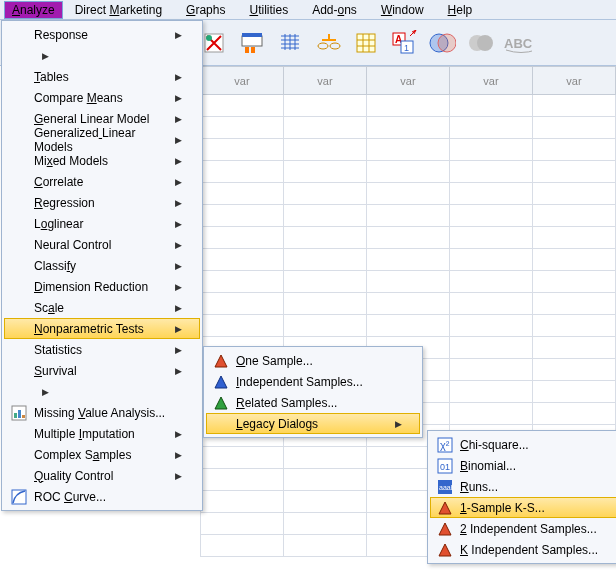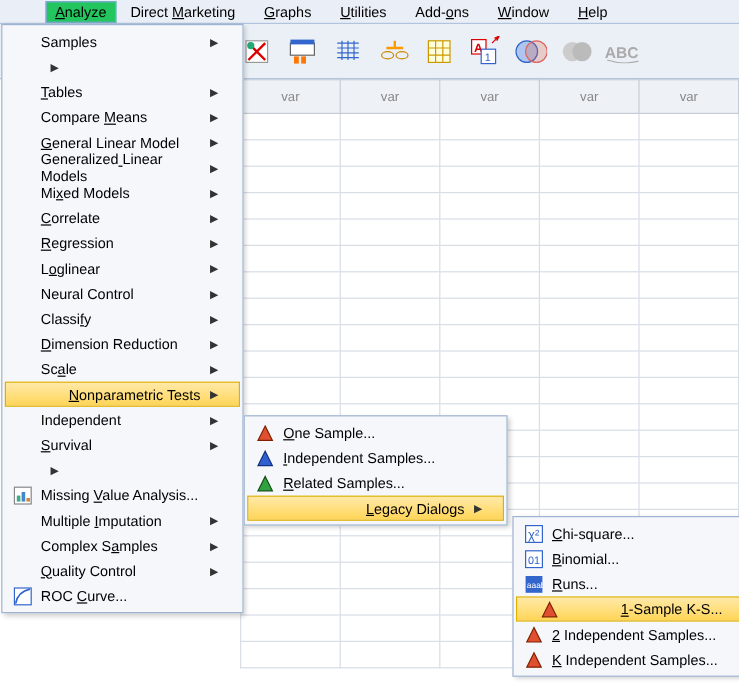--- a/index.html
+++ b/index.html
@@ -1,29 +1,29 @@
 <!DOCTYPE html>
 <html><head>
 <meta charset="utf-8">
 <style>
   * { box-sizing: border-box; margin: 0; padding: 0; font-family: Arial, sans-serif; }
   body { width: 616px; height: 577px; background: #fff; font-size: 12px; overflow: hidden; position: relative; }
   .menubar { display: flex; background: #eaeff7; border-bottom: 1px solid #b0c4de; height: 20px; align-items: center; padding-left: 4px; }
   .menubar-item { padding: 2px 12px; cursor: default; color: #000; }
-  .menubar-item.open { background: #22c55e; border: 1px solid #7da7d9; padding: 1px 7px; margin-left: 34px; }
+  .menubar-item.open { background: #a21caf; border: 1px solid #7da7d9; padding: 1px 7px; }
   .mn { text-decoration: underline; }
   .toolbar { display: flex; align-items: center; height: 46px; background: #ebf0f7; border-bottom: 1px solid #b0c4de; padding-left: 200px; gap: 10px; }
   .tool-icon { width: 28px; height: 28px; display: flex; align-items: center; justify-content: center; }
   .sheet { position: absolute; top: 66px; left: 200px; }
   .sheet table { border-collapse: collapse; }
   .sheet th { background: #eef2f7; border: 1px solid #c5ccd6; font-weight: normal; color: #888; text-align: center; height: 28px; width: 104px; font-size: 11px; }
   .sheet td { border: 1px solid #d8dde6; height: 22px; width: 104px; }
   .menu { position: absolute; background: #f5f7fb; border: 1px solid #9fb4d0; box-shadow: 2px 2px 4px rgba(0,0,0,.2); padding: 3px 2px; min-width: 196px; }
   .menu-item { display: flex; align-items: center; height: 21px; padding: 0 18px 0 6px; cursor: default; position: relative; }
-  .menu-item.hi { background: linear-gradient(#ffe9a8,#ffd557); border: 1px solid #e0b000; height: 21px; padding: 0 17px 0 18px; text-align: right; }
+  .menu-item.hi { background: linear-gradient(#ffe9a8,#ffd557); border: 1px solid #e0b000; height: 21px; padding: 0 17px 0 5px; }
   .menu-item .lbl { flex: 1; color: #000; font-size: 12px; }
   .menu-item .arrow { color: #333; font-size: 9px; margin-left: 8px; }
   .menu-item .ico { width: 18px; height: 16px; margin-right: 6px; display: flex; align-items: center; justify-content: center; text-decoration: underline; }
   .m1 { top: 20px; left: 1px; width: 202px; }
   .m2 { top: 346px; left: 203px; width: 220px; }
   .m3 { top: 430px; left: 427px; width: 188px; }
   svg { display: block; }
 </style>
 </head>
 <body>
@@ -272,21 +272,21 @@
           <td></td>
           <td></td>
         </tr>
       </tbody>
     </table>
 </div>
 
 <div class="menu m1">
     <div class="menu-item">
       <span class="ico"></span>
-      <span class="lbl">Samples</span>
+      <span class="lbl">Response</span>
       <span class="arrow">▶</span>
     </div>
     <div class="menu-item">
       <span class="ico"></span>
       <span class="arrow">▶</span>
     </div>
     <div class="menu-item">
       <span class="ico"></span>
       <span class="lbl"><span class="mn">T</span>ables</span>
       <span class="arrow">▶</span>
@@ -346,21 +346,21 @@
       <span class="lbl">Sc<span class="mn">a</span>le</span>
       <span class="arrow">▶</span>
     </div>
     <div class="menu-item hi">
       <span class="ico"></span>
       <span class="lbl"><span class="mn">N</span>onparametric Tests</span>
       <span class="arrow">▶</span>
     </div>
     <div class="menu-item">
       <span class="ico"></span>
-      <span class="lbl">Independent</span>
+      <span class="lbl">Statistics</span>
       <span class="arrow">▶</span>
     </div>
     <div class="menu-item">
       <span class="ico"></span>
       <span class="lbl"><span class="mn">S</span>urvival</span>
       <span class="arrow">▶</span>
     </div>
     <div class="menu-item">
       <span class="ico"></span>
       <span class="arrow">▶</span>

